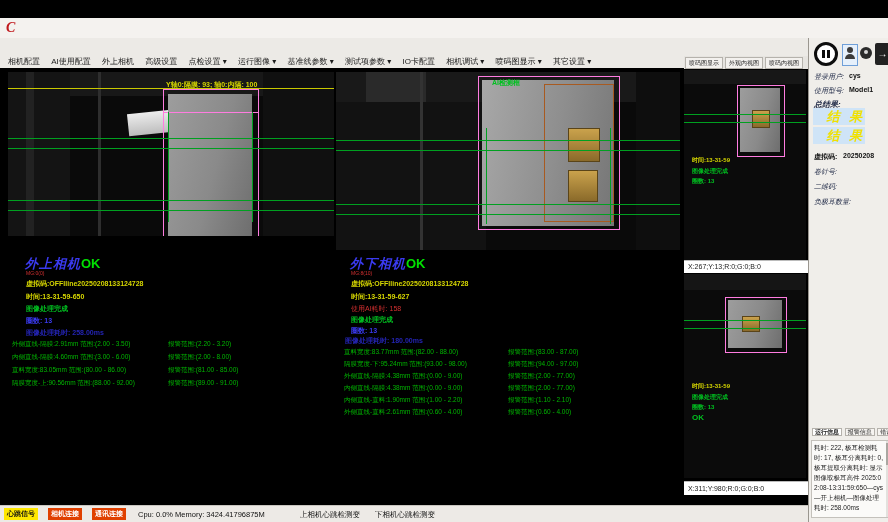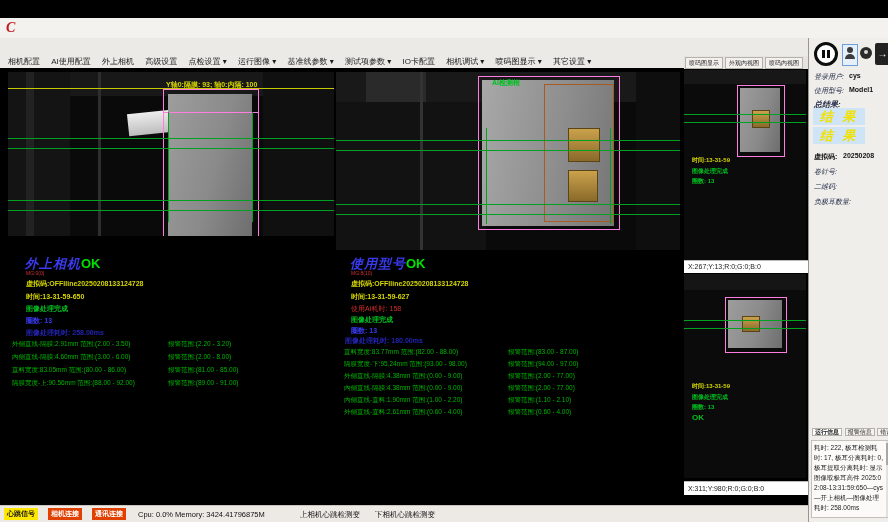--- a/index.html
+++ b/index.html
@@ -39,21 +39,21 @@
   .meas{font-size:6.5px;color:#00b400;white-space:nowrap;}
   
   .sidetabs{left:684px;top:56px;width:124px;height:13px;background:#e6e4e0;font-size:6px;color:#222;
             display:flex;align-items:stretch;}
   .sidetabs div{border:1px solid #b5b2ac;background:#f3f1ee;margin:1px 1px 0 1px;padding:0 3px;line-height:10px;white-space:nowrap;}
   
   .rpanel{left:808px;top:38px;width:80px;height:484px;background:#f0eeea;border-left:1px solid #9a968f;}
   .fieldlab{font-size:7px;color:#1d2745;font-style:italic;white-space:nowrap;}
   .fieldval{font-size:7px;color:#111;font-weight:bold;white-space:nowrap;}
   .resultblock{background:#cfe4f7;color:#f0e000;font-weight:bold;font-style:italic;
-               font-size:13px;text-align:center;line-height:17px;letter-spacing:3px;}
+               font-size:13px;text-align:right;line-height:17px;letter-spacing:3px;}
   .logtabs{font-size:6px;color:#222;white-space:nowrap;}
   .logtabs span{border:1px solid #b5b2ac;background:#f6f4f1;padding:0 2px;margin-right:1px;}
   .logtabs span.active{background:#ffffff;font-weight:bold;}
   .logbox{background:#fbfaf8;border:1px solid #c4c1bb;font-size:6.5px;color:#222;line-height:1.55;
           padding:2px 5px 2px 2px;word-break:break-all;overflow:hidden;}
   .logscroll{position:absolute;right:0;top:0;width:3px;height:100%;background:#e3e1dd;}
   .logthumb{position:absolute;right:0;top:2px;width:3px;height:22px;background:#aaa7a1;}
   
   .bottombar{left:0;top:505px;width:808px;height:17px;background:#edeae6;border-top:1px solid #c9c6c0;}
   .badge{display:inline-block;font-size:7px;padding:1px 3px;margin:2px 2px 0 0;font-weight:bold;}
@@ -165,21 +165,21 @@
     <div class="gline" style="left:0;top:68px;width:344px;"></div>
     <div class="gline" style="left:0;top:78px;width:344px;"></div>
     <div class="gline" style="left:0;top:132px;width:344px;"></div>
     <div class="gline" style="left:0;top:142px;width:344px;"></div>
     <div class="gvline" style="left:150px;top:56px;height:96px;"></div>
     <div class="gvline" style="left:274px;top:56px;height:96px;"></div>
     <div class="a tgreen" style="left:156px;top:6px;">AI检测框</div>
   </div>
 
   <div class="a camtitle" style="left:350px;top:255px;">
-    <span>使用型号</span><span class="ok">OK</span>
+    <span>外下相机</span><span class="ok">OK</span>
   </div>
   <div class="a tred" style="left:351px;top:270px;">MG:8(10)</div>
   <div class="a tyellow" style="left:351px;top:279px;">虚拟码:OFFIline20250208133124728</div>
   <div class="a tyellow" style="left:351px;top:292px;">时间:13-31-59-627</div>
   <div class="a tred" style="left:351px;top:304px;font-size:7px;">使用AI耗时: 158</div>
   <div class="a tgreen" style="left:351px;top:315px;">图像处理完成</div>
   <div class="a tblue" style="left:351px;top:326px;">圈数: 13</div>
   <div class="a tnavy" style="left:345px;top:336px;">图像处理耗时: 180.00ms</div>
 
   <div class="a meas" style="left:344px;top:348px;">直料宽度:83.77mm 范围:(82.00 - 88.00)</div>

